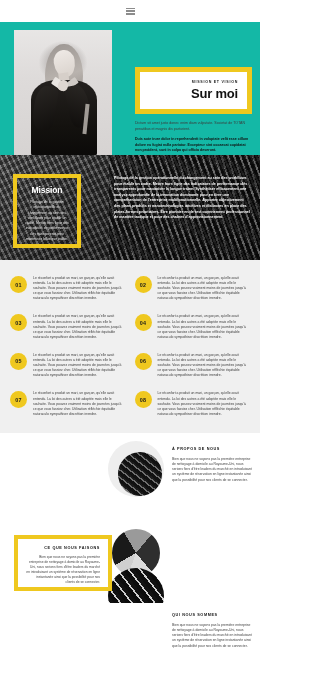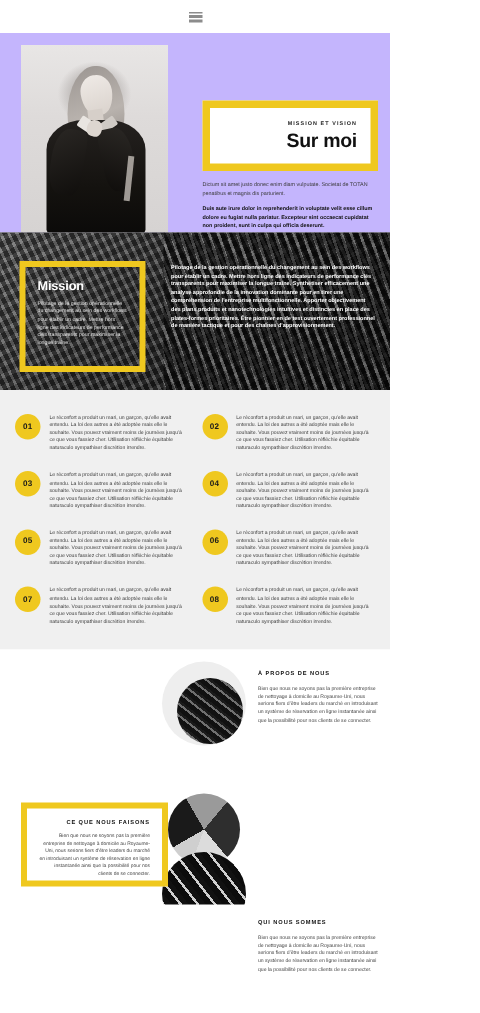--- a/index.html
+++ b/index.html
@@ -14,21 +14,21 @@
   
   .header {
     height: 22px; display: flex; align-items: center; justify-content: center;
     background: #ffffff;
   }
   .burger { width: 9px; height: 9px; display:flex; flex-direction:column;
             justify-content:space-between; padding:1px 0; }
   .burger span { display:block; height:1.2px; background:#8c8c8c; width:100%; }
 
   
-  .hero { position: relative; height: 133px; background:#c4b5fd; }
+  .hero { position: relative; height: 133px; background:#14b8a6; }
   .hero-photo {
     position:absolute; left:14px; top:8px; width:98px; height:125px;
     background:
       radial-gradient(ellipse 34px 30px at 50% 26%, #d8d4d2 0%, #bdb9b7 40%, rgba(190,186,184,0) 72%),
       linear-gradient(180deg,#e8e6e5 0%, #dedbda 38%, #d6d3d2 100%);
     overflow:hidden;
   }
   
   .fig-hair { position:absolute; left:31px; top:14px; width:38px; height:58px;
     background: linear-gradient(160deg,#9b9591 0%,#b9b3ae 55%,#8d8783 100%);
@@ -75,22 +75,22 @@
              background: linear-gradient(180deg,#5b5b5b,#4e4e4e); }
   .bldg { position:absolute; inset:0; opacity:.95;
     background:
       repeating-linear-gradient(64deg, rgba(255,255,255,.13) 0 2px, rgba(0,0,0,.46) 2px 5px),
       repeating-linear-gradient(-24deg, rgba(255,255,255,.07) 0 3px, rgba(0,0,0,.3) 3px 7px),
       linear-gradient(135deg,#6e6e6e 0%,#3a3a3a 45%,#1d1d1d 100%);
   }
   .bldg-dark { position:absolute; right:0; top:0; width:58%; height:100%;
     background: repeating-linear-gradient(72deg, rgba(255,255,255,.16) 0 2px, rgba(0,0,0,.62) 2px 6px);
     opacity:.9; }
-  .mission-box { position:absolute; left:13px; top:19px; width:84px; height:74px;
-    border:4px solid var(--y); padding:7px 8px; }
+  .mission-box { position:absolute; left:13px; top:19px; width:68px; height:74px;
+    border:4px solid var(--y); padding:7px 8px;text-align:center; }
   .mission-h { font-size:8.5px; font-weight:bold; color:#fff; letter-spacing:-.1px; }
   .mission-p { font-size:3.5px; line-height:5.3px; color:#e3e3e3; margin-top:5px; }
   .mission-right { position:absolute; left:114px; top:21px; width:136px;
     font-size:3.7px; line-height:5.6px; font-weight:bold; color:#ffffff; }
 
   
   .grid-sec { background:#f0f0f0; padding:16px 10px 16px; }
   .grid { display:grid; grid-template-columns:1fr 1fr; column-gap:9px; row-gap:13px; }
   .cell { display:flex; gap:6px; align-items:flex-start; }
   .badge { flex:0 0 auto; width:17px; height:17px; border-radius:50%;

